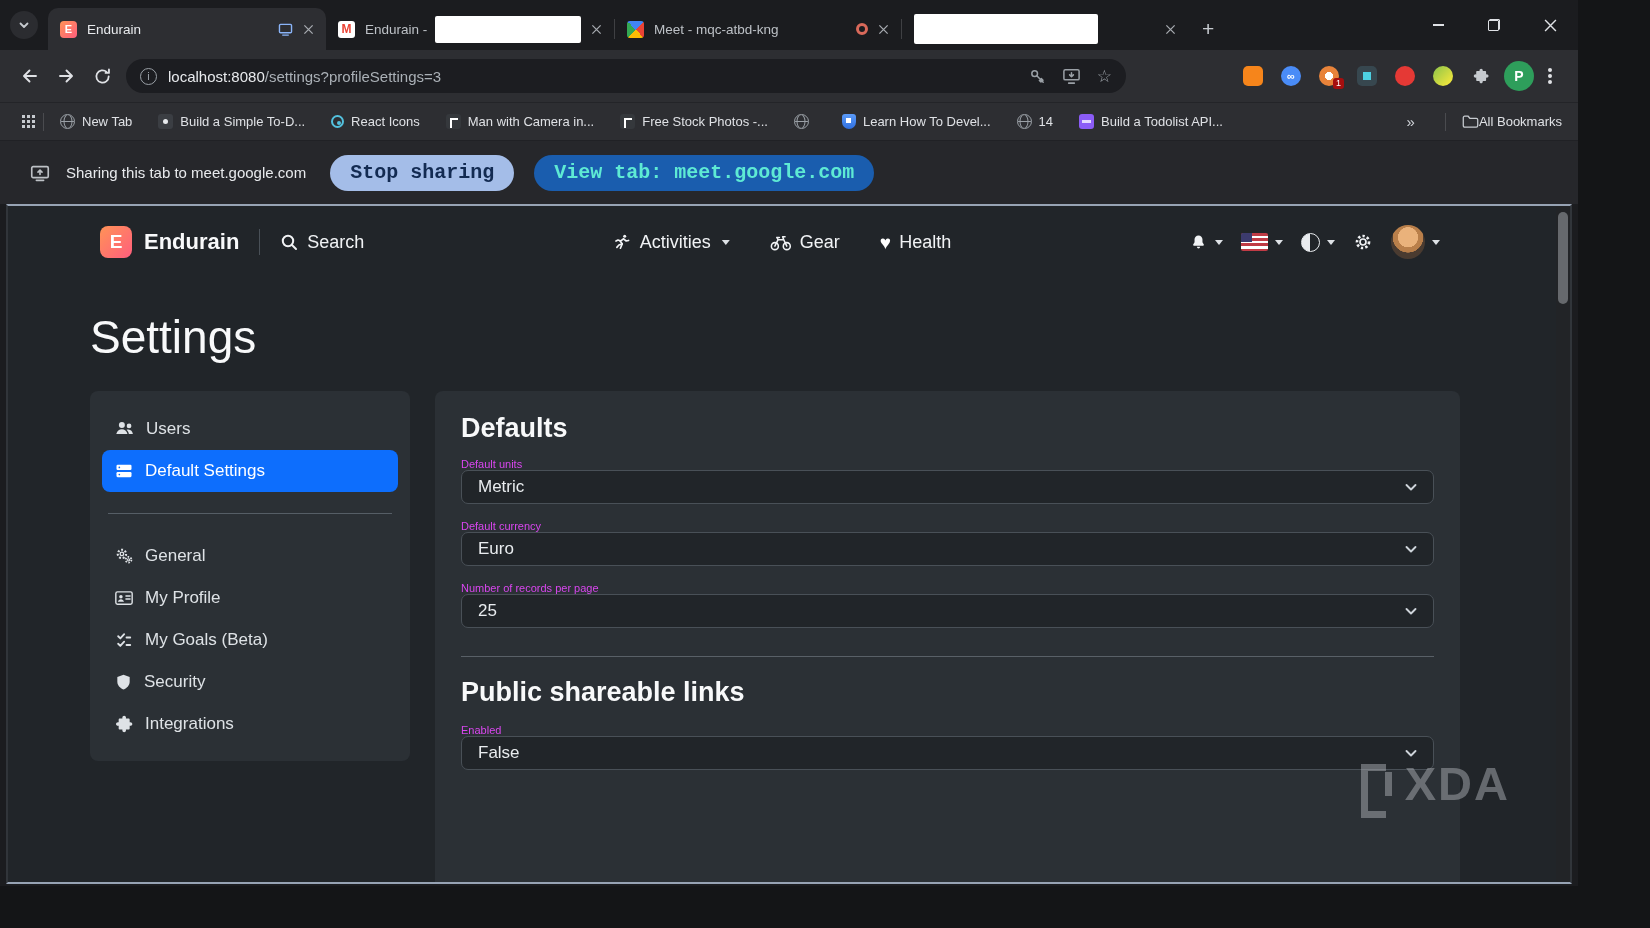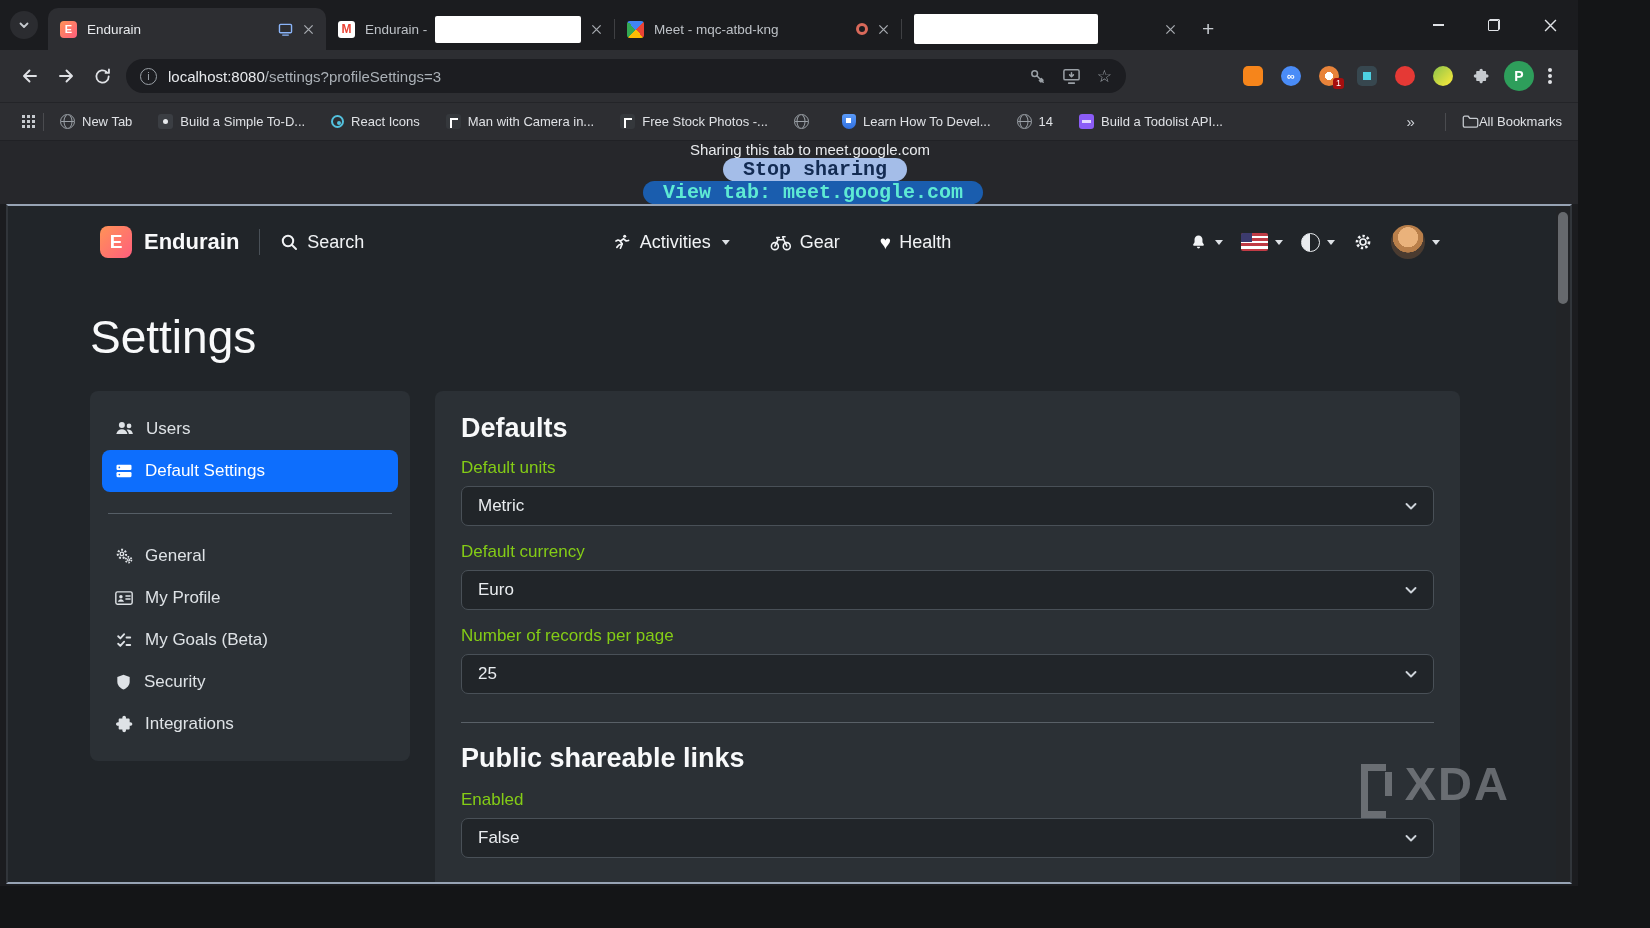--- a/index.html
+++ b/index.html
@@ -94,21 +94,21 @@
   .fi-shield { width:14px; height:15px; background:linear-gradient(180deg,#5b9bf8,#2f6fe0); border-radius:3px 3px 7px 7px; }
   .fi-shield::after { content:""; position:absolute; left:4.5px; top:4px; width:5px; height:5px; background:#fff; }
   .fi-purple { width:15px; height:15px; border-radius:3px; background:#8b5cf6; }
   .fi-purple::after { content:""; position:absolute; left:3px; top:6px; width:9px; height:3px; background:#e3d7ff; }
   .bm-right { margin-left:auto; display:flex; align-items:center; }
   .overflow-chev { font-size:15px; color:#cfd3d8; margin-right:30px; }
   .all-bm { display:flex; align-items:center; gap:0; }
 
   
   .banner { position:absolute; top:140px; left:0; width:100%; height:64px; background:#26272b;
-            border-top:1px solid #202125; display:flex; align-items:center; padding-left:28px;flex-direction:column; }
+            border-top:1px solid #202125; display:flex; align-items:center; padding-left:28px; }
   .banner-text { font-size:15px; margin-left:14px; color:#e8eaed; }
   .pill { height:36px; border-radius:18px; display:flex; align-items:center; padding:0 20px;
           font-size:20px; font-weight:bold;font-family:Liberation Mono, monospace; }
   .btn-stop { margin-left:24px; background:#a4bde8; color:#132b52; }
   .btn-view { margin-left:20px; background:#1a5dae; color:#5eead4; }
 
   
   .pagewrap { position:absolute; left:6px; top:204px; width:1566px; height:680px; background:#212529;
               border-top:2px solid #97a3b4; border-bottom:2px solid #97a3b4;
               border-left:2px solid #31353a; border-right:2px solid #31353a; overflow:hidden; }
@@ -143,23 +143,23 @@
   .app-content { padding:32px 96px 0 82px; }
   .page-title { font-size:46px; font-weight:500; color:#f8f9fa; margin-bottom:26px; line-height:1.2; }
   .layout { display:flex; gap:25px; align-items:flex-start; }
   .sidebar-card { width:320px; background:#2b3035; border-radius:8px; padding:16px 12px; flex:none; }
   .side-item { display:flex; align-items:center; gap:11px; padding:11px 12px; border-radius:8px;
                font-size:17px; color:#dee2e6; }
   .side-item.active { background:#0d6efd; color:#fff; }
   .side-hr { border:none; border-top:1px solid #565e66; margin:21px 6px; }
   .main-card { flex:1; background:#2b3035; border-radius:8px; padding:22px 26px; height:560px; }
   .sec-title { font-size:27px; font-weight:bold; color:#f8f9fa; }
-  .f-label { font-size:17px; color:#84cc16; margin-top:16px; }
+  .f-label { font-size:11px; color:#d946ef; margin-top:16px; }
   .f-label.first { margin-top:14px; }
-  .select { margin-top:8px; height:40px; background:#212529; border:1px solid #495057; border-radius:7px;
+  .select { height:34px; background:#212529; border:1px solid #495057; border-radius:7px;
             display:flex; align-items:center; padding:0 44px 0 16px; font-size:17px; color:#e9ecef; position:relative; }
   .select svg { position:absolute; right:14px; top:50%; transform:translateY(-50%); }
   .main-hr { border:none; border-top:1px solid #596067; margin:28px 0 4px; }
   .sec-title.second { margin-top:20px; }
 
   .watermark { position:absolute; right:46px; top:550px; display:flex; align-items:center; gap:10px; opacity:.5; }
   .wm-mark { position:relative; width:34px; height:40px; }
   .wm-mark::before { content:""; position:absolute; left:0; top:0; width:18px; height:40px;
                      border:7px solid #a9adb2; border-right:none; }
   .wm-mark::after { content:""; position:absolute; right:3px; top:8px; width:7px; height:24px; background:#a9adb2; }

